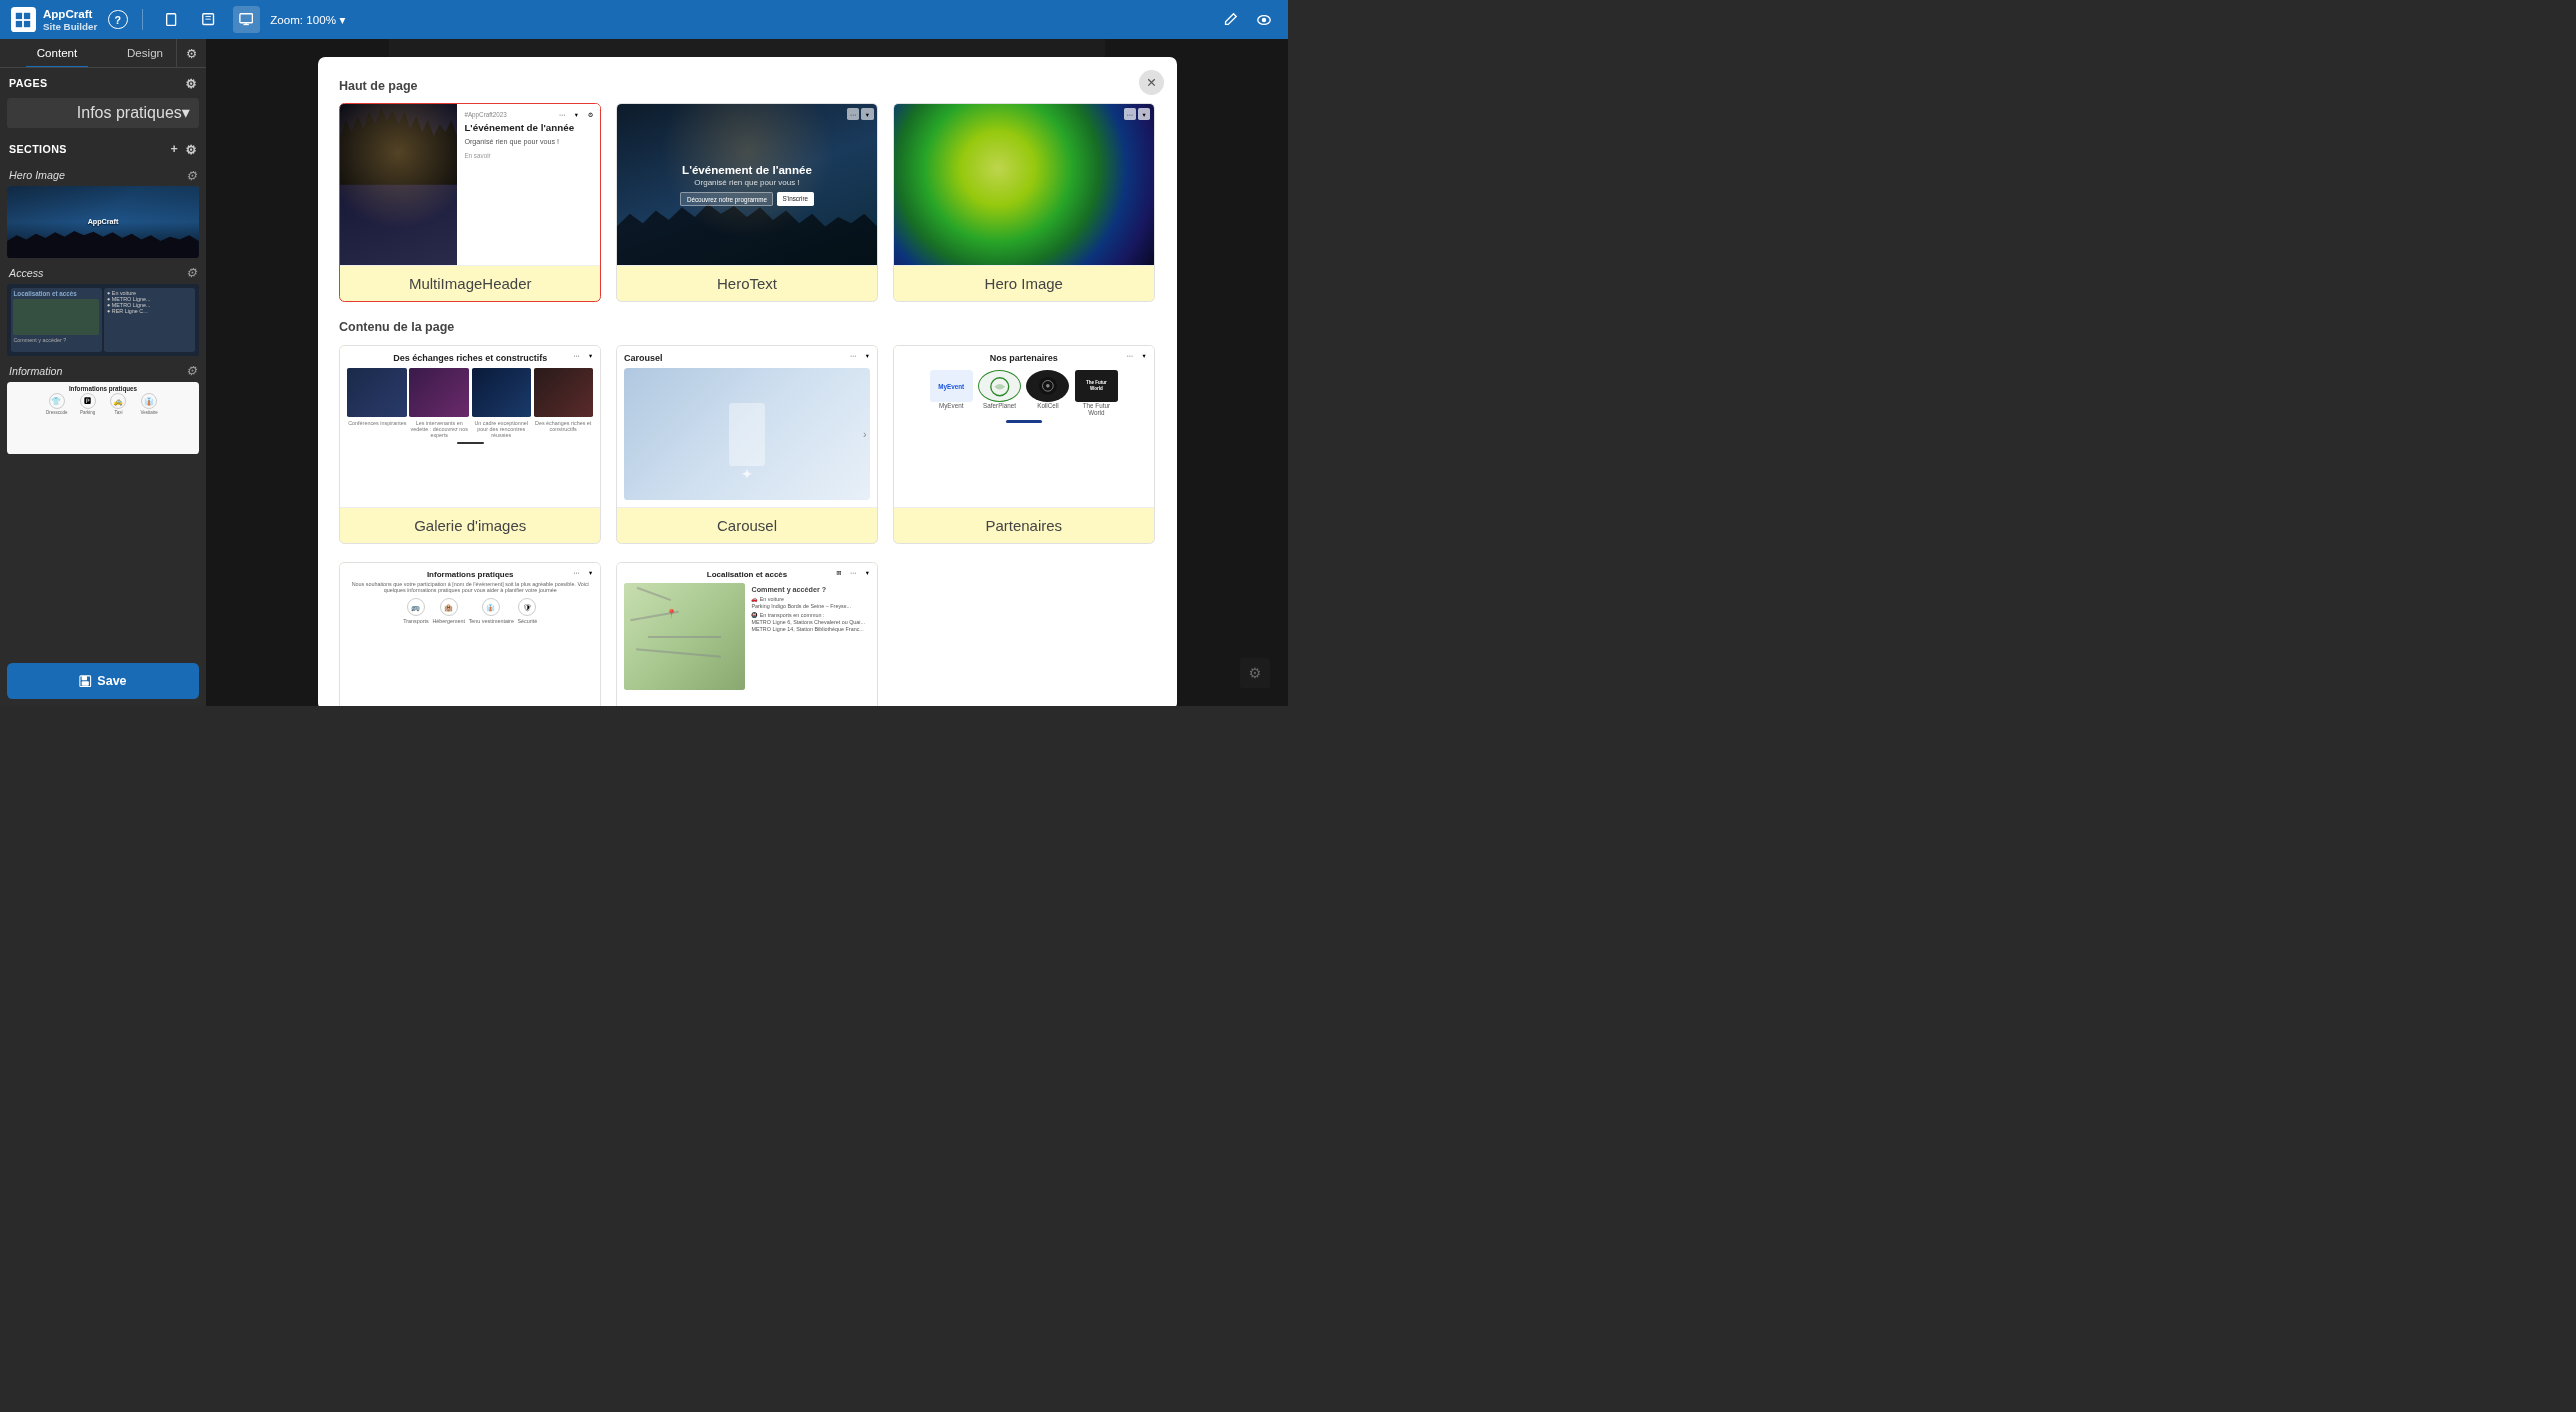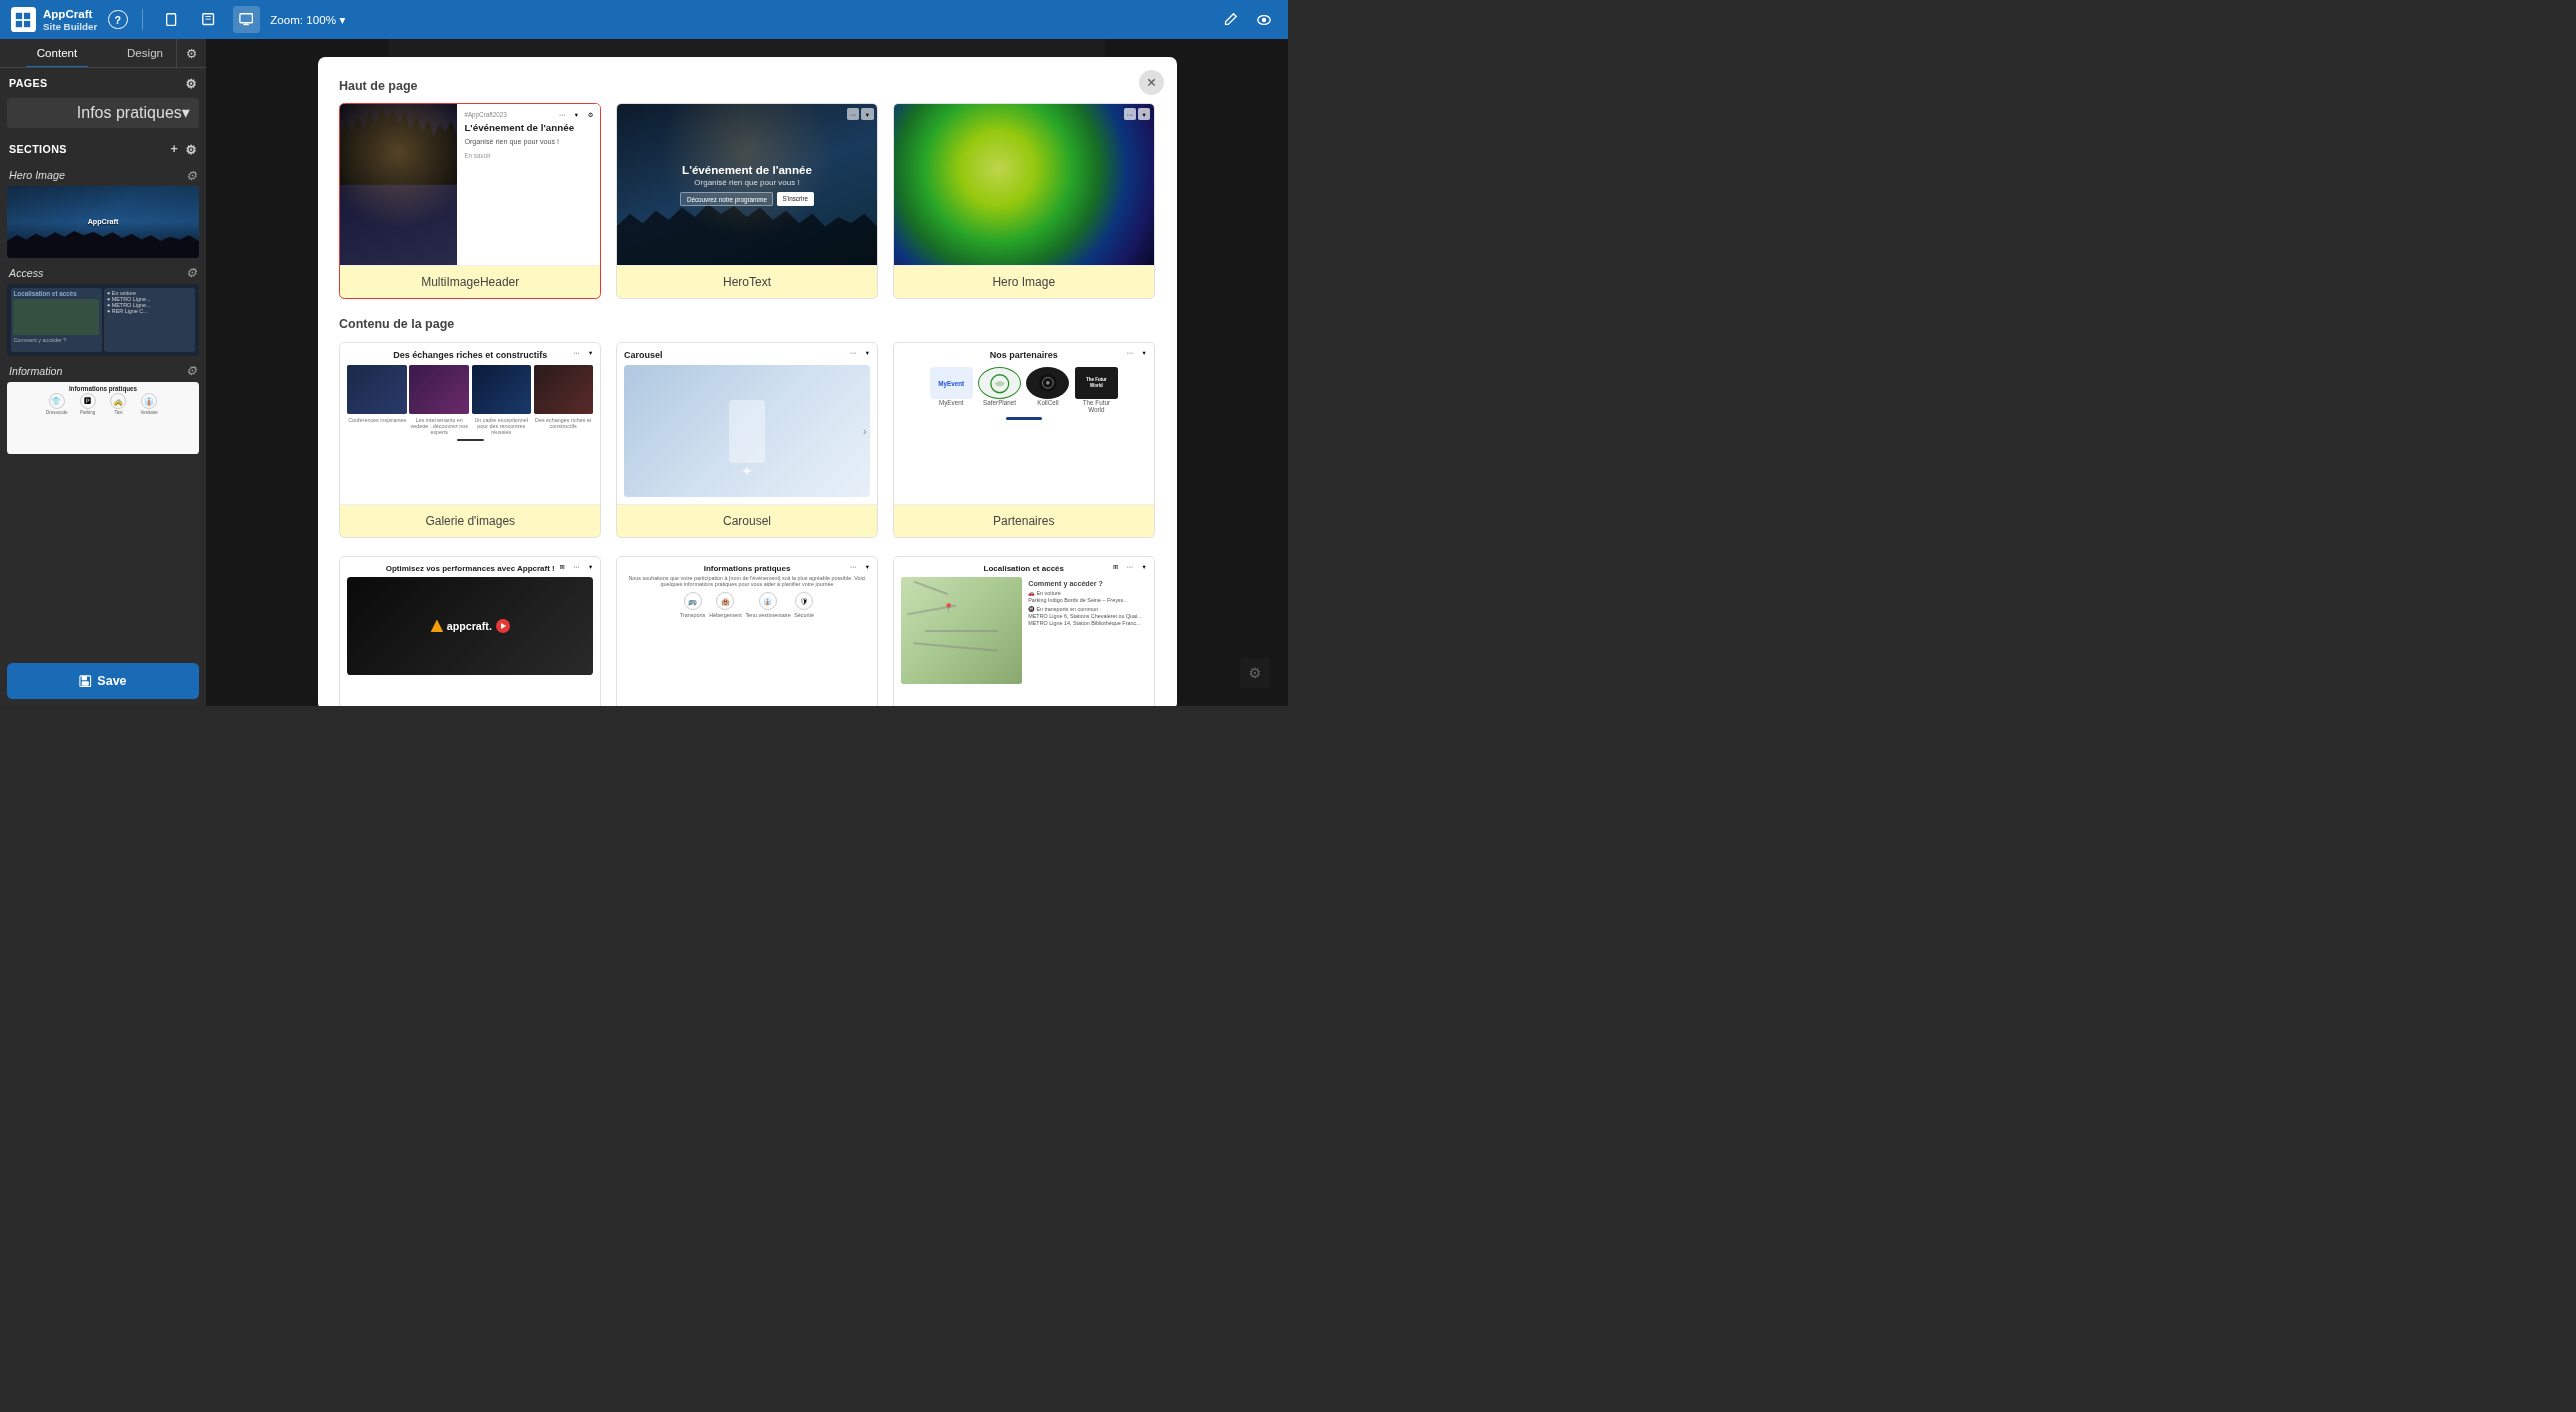--- a/index.html
+++ b/index.html
@@ -233,21 +233,21 @@
     }
     .section-card-preview {
       height: 161px;
       background: #f5f5f5;
       position: relative;
       overflow: hidden;
     }
     .section-card-label {
       padding: 9px;
       text-align: center;
-      font-size: 12px;
+      font-size: 15px;
       color: #444;
       border-top: 0.9px solid #eee;
     }
 
     
     
     .preview-multi {
       display: flex;
       height: 100%;
     }
@@ -746,42 +746,20 @@
                 </div>
                 <div class="part-bar"></div>
               </div>
             </div>
             <div class="section-card-label">Partenaires</div>
           </div>
         </div>
 
         <div class="section-grid">
 
-          <div class="section-card">
-            <div class="section-card-preview">
-              <div class="preview-optimise">
-                <div class="preview-icons-row" style="position:absolute;top:3.6px;right:3.6px;">
-                  <div class="preview-icon-sm">⊞</div>
-                  <div class="preview-icon-sm">⋯</div>
-                  <div class="preview-icon-sm">▾</div>
-                </div>
-                <div class="optimise-title">Optimisez vos performances avec Appcraft !</div>
-                <div class="optimise-video">
-                  <div style="display:flex;align-items:center;gap:3.6px;">
-                    <div style="width:12.5px;height:12.5px;background:#f59e0b;clip-path:polygon(50% 0%,0% 100%,100% 100%);flex-shrink:0;"></div>
-                    <span style="font-size:10.7px;font-weight:700;color:white;font-family:sans-serif;">appcraft.</span>
-                    <div style="width:14.3px;height:14.3px;background:#e53935;border-radius:50%;display:flex;align-items:center;justify-content:center;">
-                      <div style="width:0;height:0;border-top:3.6px solid transparent;border-bottom:3.6px solid transparent;border-left:5.4px solid white;margin-left:0.9px;"></div>
-                    </div>
-                  </div>
-                </div>
-              </div>
-            </div>
-
-          </div>
 
           <div class="section-card">
             <div class="section-card-preview">
               <div class="preview-info-pratiques">
                 <div class="preview-icons-row" style="position:absolute;top:3.6px;right:3.6px;">
                   <div class="preview-icon-sm">⋯</div>
                   <div class="preview-icon-sm">▾</div>
                 </div>
                 <div class="info-main-title">Informations pratiques</div>
                 <div class="info-sub-text" style="font-size:5.4px;">Nous souhaitons que votre participation à [nom de l'événement] soit la plus agréable possible. Voici quelques informations pratiques pour vous aider à planifier votre journée</div>

